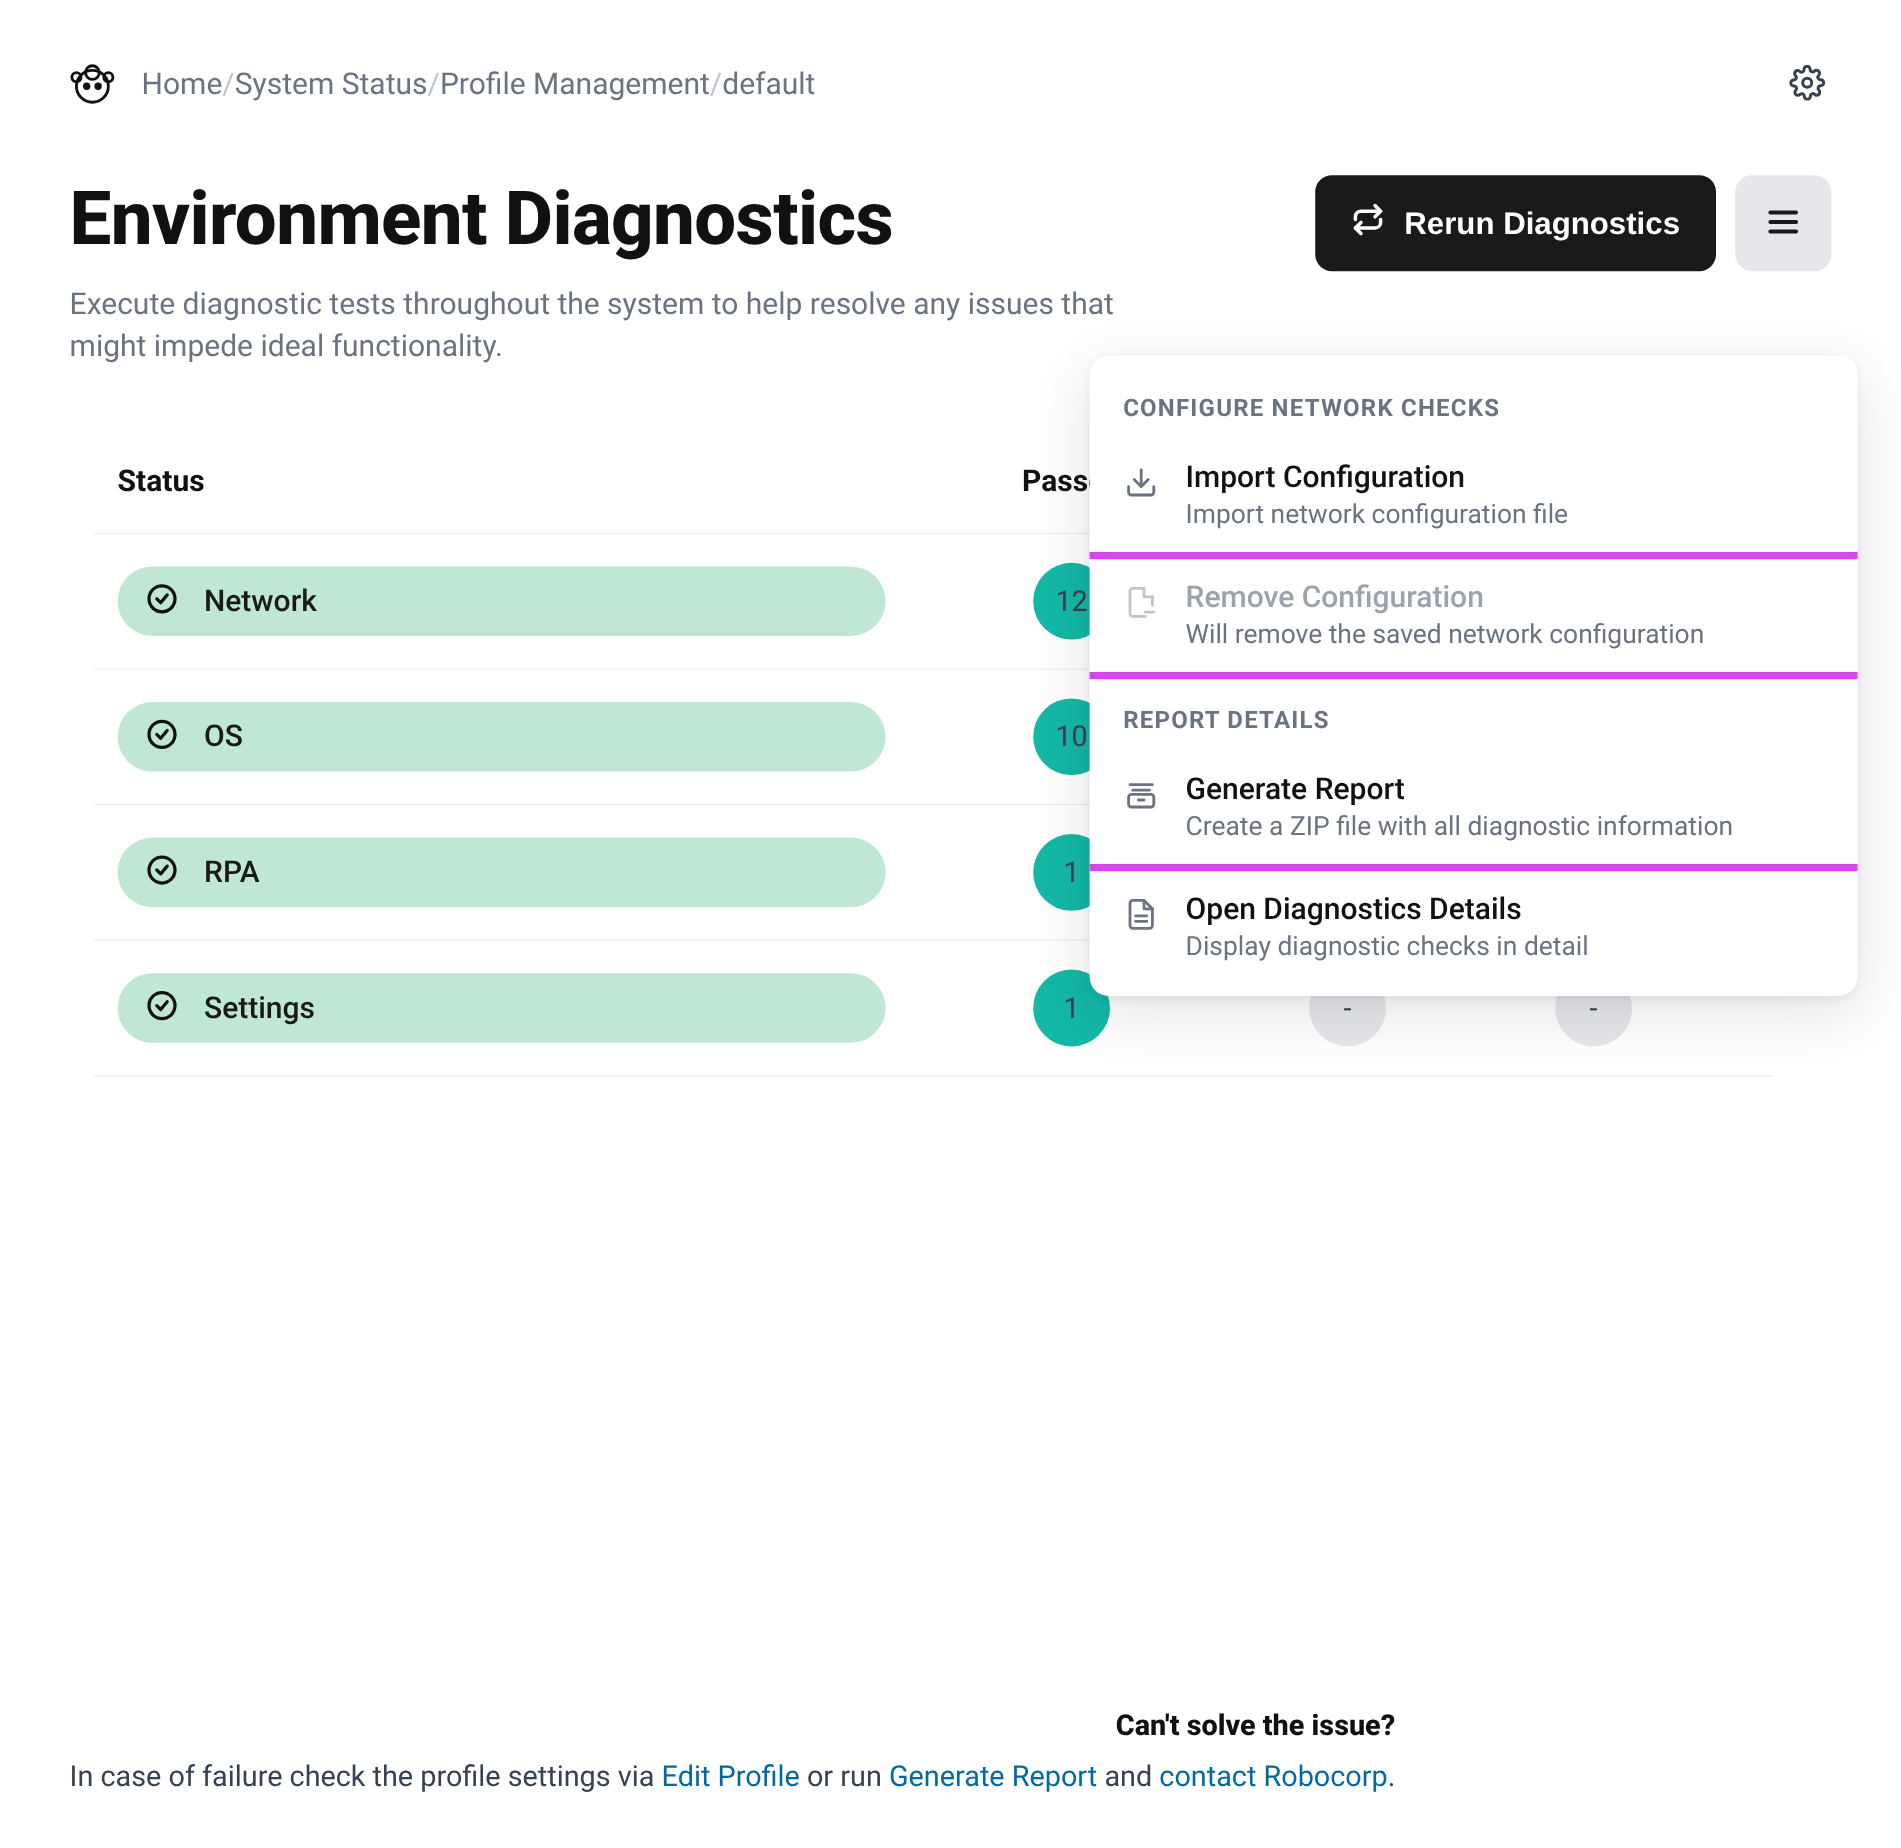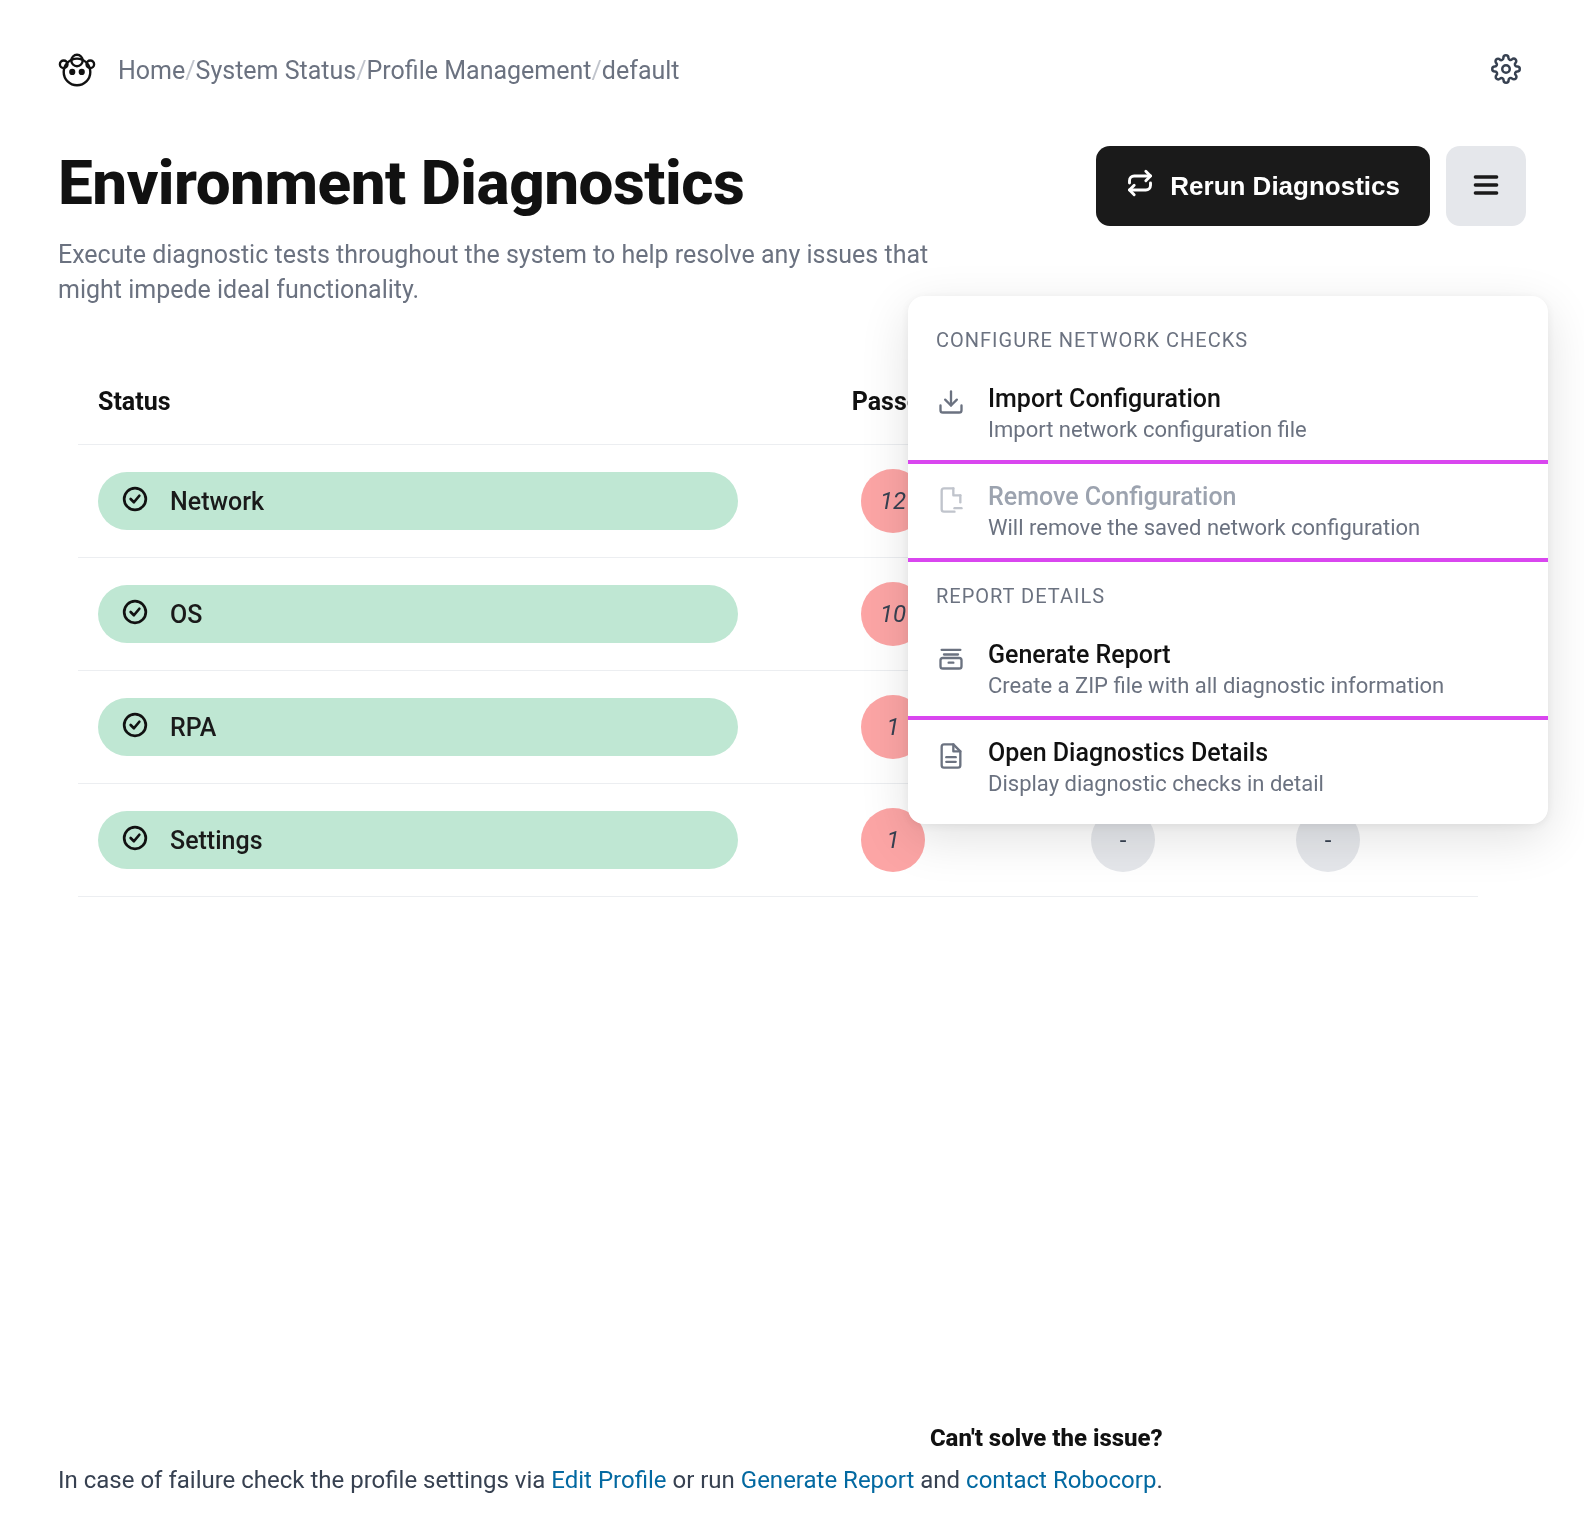--- a/index.html
+++ b/index.html
@@ -151,21 +151,21 @@
     .count-pill {
       min-width: 64px;
       height: 64px;
       border-radius: 999px;
       display: inline-flex;
       align-items: center;
       justify-content: center;
       font-size: 24px;
       color: #374151;
     }
-    .count-pill.passed { background: #fca5a5; padding: 0 16px; font-style: italic; }
+    .count-pill.passed { background: #14b8a6; padding: 0 16px; }
     .count-pill.neutral { background: #e5e7eb; }
     .footer-title {
       font-size: 24px;
       font-weight: 800;
       color: #111111;
       text-align: right;
     }
     .footer-text {
       font-size: 24px;
       color: #374151;
@@ -182,32 +182,32 @@
       left: 908px;
       width: 640px;
       background: #ffffff;
       border-radius: 16px;
       box-shadow: 0 14px 50px rgba(0,0,0,0.12), 0 2px 8px rgba(0,0,0,0.06);
       padding: 26px 0 10px 0;
       z-index: 50;
     }
     .dropdown-section-title {
       font-size: 20px;
-      font-weight: 400;
+      font-weight: 700;
       letter-spacing: 1px;
       color: #6b7280;
       padding: 6px 12px 14px 28px;
     }
     .dropdown-item {
       display: flex;
       align-items: flex-start;
       gap: 22px;
       padding: 18px 28px;
       cursor: pointer;
-      border-bottom: 4px solid #d946ef;
+      border-bottom: 6px solid #d946ef;
     }
     .dropdown-item:last-child { border-bottom: none; }
     .dropdown-item.disabled { cursor: default; color: #9ca3af; }
     .dropdown-item .icon-col {
       width: 30px;
       height: 30px;
       display: flex;
       align-items: center;
       justify-content: center;
       color: #6b7280;

